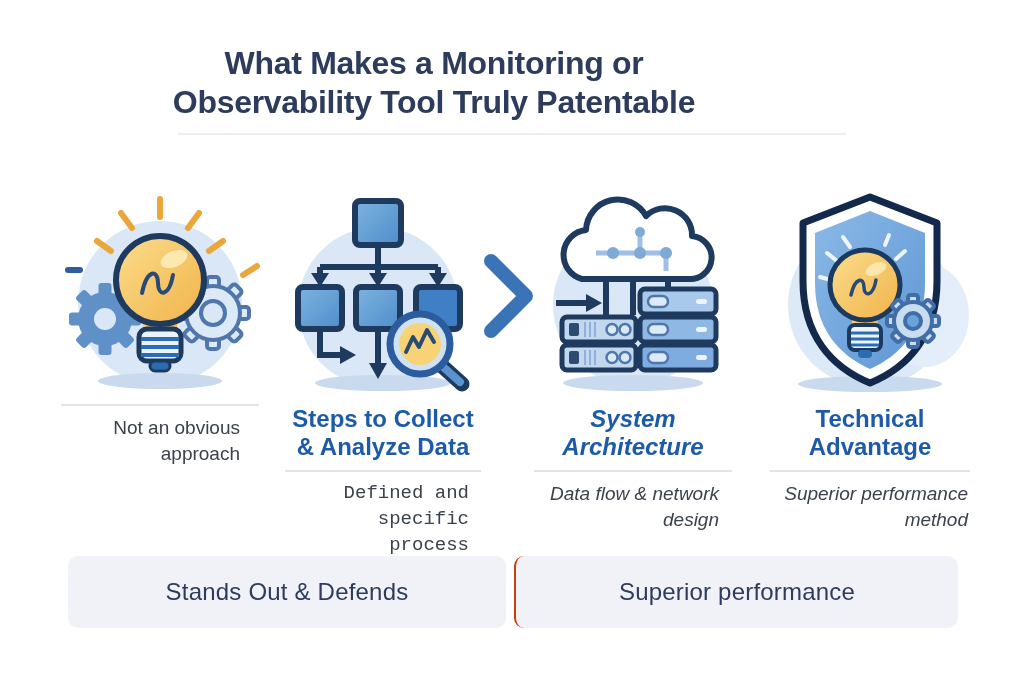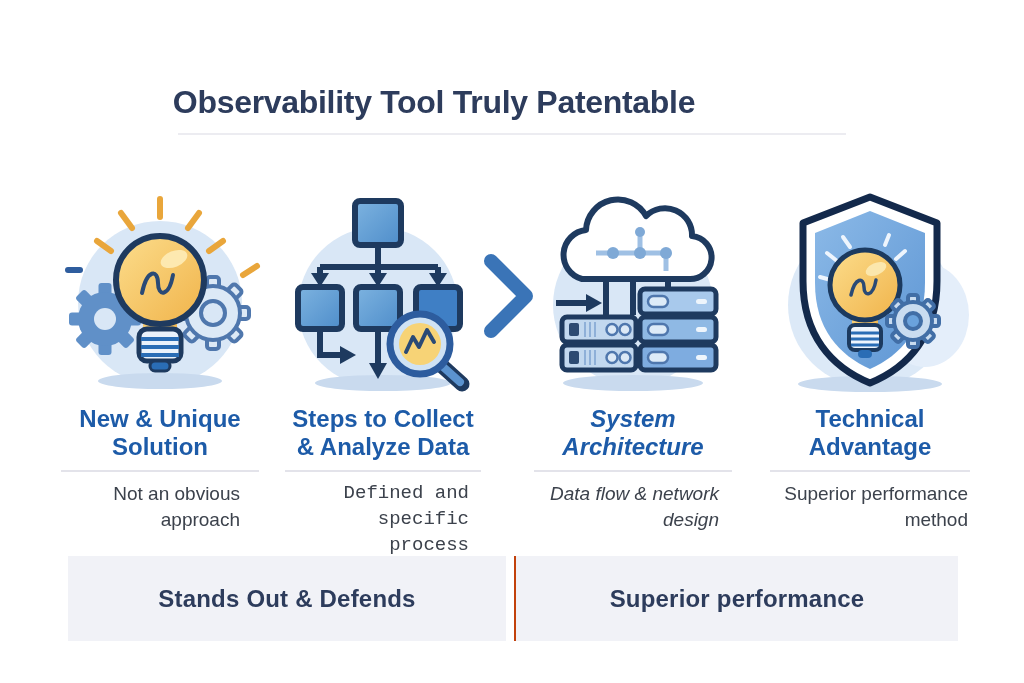--- a/index.html
+++ b/index.html
@@ -16,37 +16,37 @@
   .col-3 { left:520px; width:226px;font-style:italic; }
   .col-4 { left:756px; width:228px; }
 
   .icon-wrap { width:210px; height:212px; margin:0 auto; }
   .icon-wrap svg { display:block; }
 
   .heading { font-size:24px; font-weight:700; color:#1d5ba8; line-height:1.17;
              max-width:200px; margin:10px auto 0; }
   .head-divider { width:88%; max-width:205px; height:2px; background:#e3e3ea; margin:9px auto 0; }
   .subtitle { font-size:19px; color:#3c424c; line-height:1.36; margin:9px auto 0;text-align:right; }
-  .sub-1 { max-width:160px; } .sub-2 { max-width:172px;font-family:Liberation Mono, monospace; } .sub-3 { max-width:172px; } .sub-4 { max-width:196px; }
+  .sub-1 { max-width:160px; } .sub-2 { max-width:172px;font-family:Liberation Mono, monospace; } .sub-3 { max-width:172px; } .sub-4 { max-width:196px;font-style:italic; }
 
   .chevron { position:absolute; left:481px; top:252px; width:58px; height:88px; }
 
-  .band { position:absolute; top:556px; height:85px; background:#f1f2f7; border-radius:0;
+  .band { position:absolute; top:556px; height:72px; background:#f1f2f7; border-radius:10px;
           display:flex; align-items:center; justify-content:center;
-          font-size:24px; font-weight:700; color:#2d3c5c; letter-spacing:0.2px; }
+          font-size:24px; font-weight:400; color:#2d3c5c; letter-spacing:0.2px; }
   .band-left  { left:68px;  width:438px; }
   .band-right { left:514px; width:444px; border-left:2px solid #c2410c; }
 </style>
 </head>
 <body>
 
 <div class="canvas">
 
   <h1 class="title">
-    <br>
+    <span>What Makes a Monitoring or</span><br>
     <span>Observability Tool Truly Patentable</span>
   </h1>
   <div class="title-divider"></div>
 
   <div class="col col-1">
     <div class="icon-wrap">
       <svg width="210" height="212" viewBox="0 0 210 212">
         <defs>
           <linearGradient id="bulbG1" x1="0" y1="0" x2="1" y2="1">
             <stop offset="0" stop-color="#fcdd8c"></stop>
@@ -101,21 +101,20 @@
         <circle cx="105" cy="97" r="44" fill="url(#bulbG1)" stroke="#1e3a5f" stroke-width="6"></circle>
         <ellipse cx="119" cy="76" rx="14" ry="8" fill="#fde9b0" transform="rotate(-22 119 76)"></ellipse>
         <path d="M87,110 C92,86 103,86 103,100 C103,114 114,114 118,92" fill="none" stroke="#2a4a76" stroke-width="4" stroke-linecap="round"></path>
         <rect x="84" y="146" width="42" height="32" rx="8" fill="#eaf2fb" stroke="#1e3a5f" stroke-width="5"></rect>
         <line x1="86" y1="156" x2="124" y2="156" stroke="#2a6db5" stroke-width="4"></line>
         <line x1="86" y1="164" x2="124" y2="164" stroke="#2a6db5" stroke-width="4"></line>
         <line x1="86" y1="172" x2="124" y2="172" stroke="#2a6db5" stroke-width="4"></line>
         <rect x="95" y="178" width="20" height="10" rx="5" fill="#2a6db5" stroke="#1e3a5f" stroke-width="3"></rect>
       </svg>
     </div>
-    <h2 class="heading">New &amp; Unique Solution</h2>
     <div class="head-divider"></div>
     <p class="subtitle sub-1">Not an obvious approach</p>
   </div>
 
   <div class="col col-2">
     <div class="icon-wrap">
       <svg width="210" height="212" viewBox="0 0 210 212">
         <defs>
           <linearGradient id="boxG2" x1="0" y1="0" x2="1" y2="1">
             <stop offset="0" stop-color="#7db3e0"></stop>

